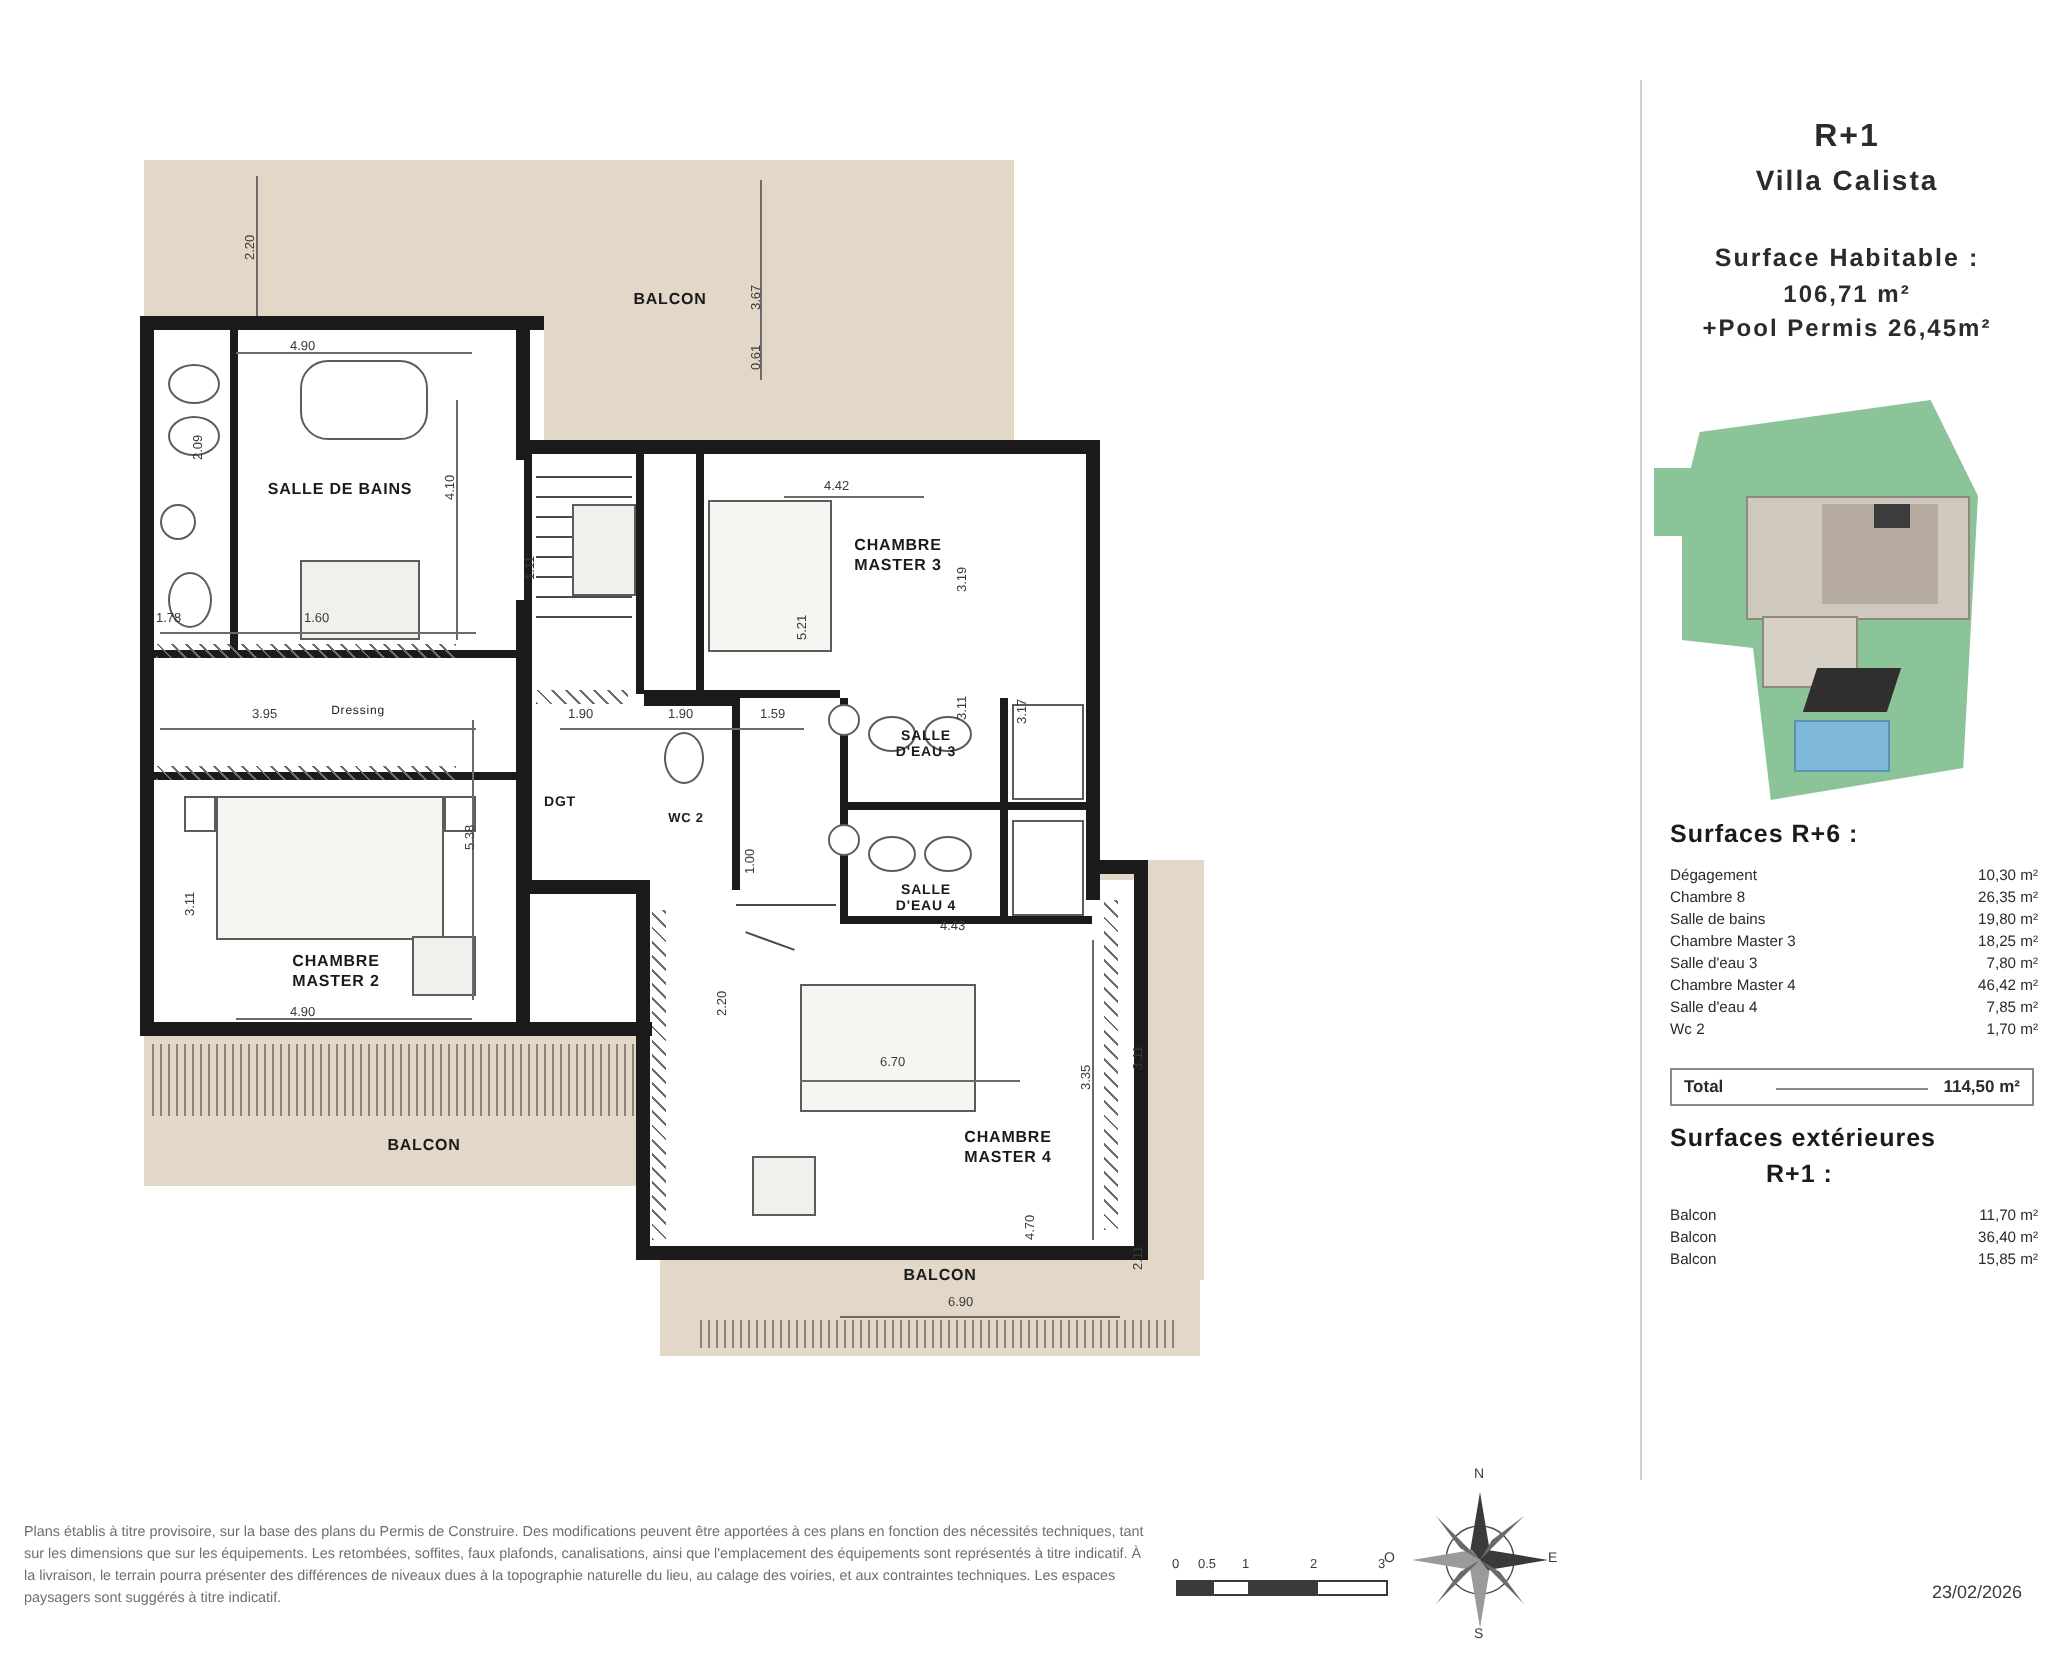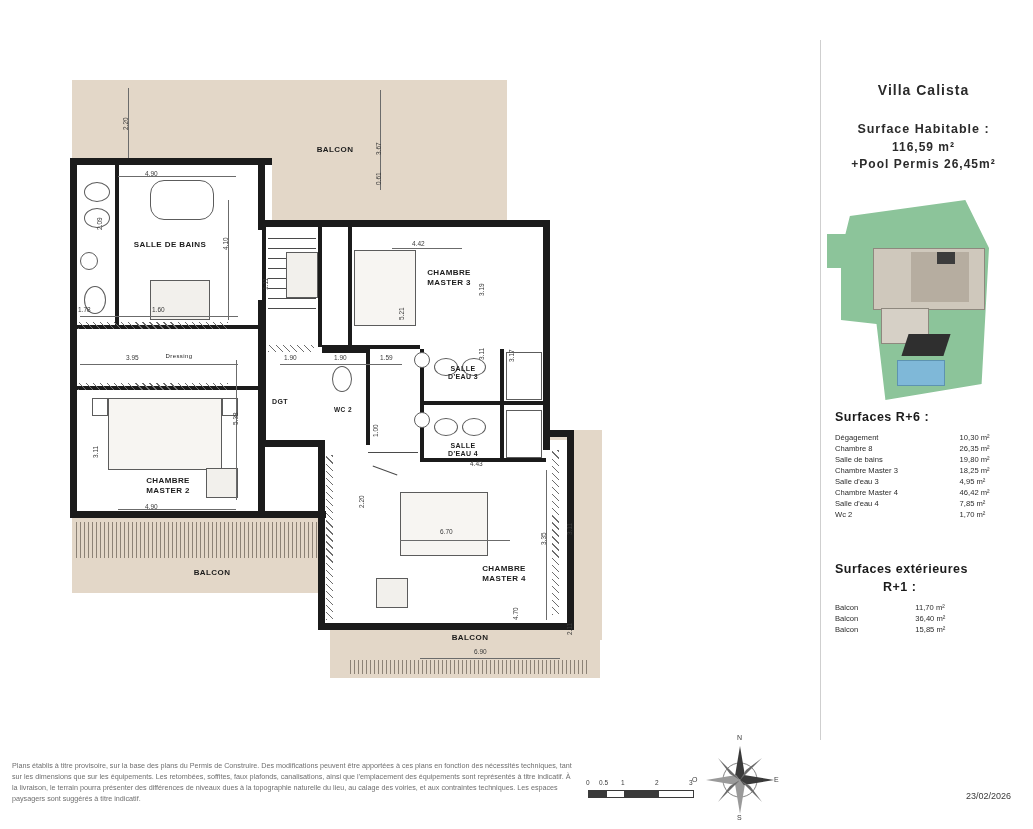--- a/index.html
+++ b/index.html
@@ -30,21 +30,21 @@
   .furn.r{border-radius:50%;}
   .furn.soft{border-radius:3px;}
 
   
   .lg-title{position:absolute;left:0;width:205px;text-align:center;font-weight:bold;letter-spacing:1px;}
   .site{position:absolute;left:20px;top:152px;width:160px;height:215px;}
   .sitegreen{position:absolute;background:#8cc49a;}
   .sect{position:absolute;font-weight:bold;font-size:12.5px;letter-spacing:.5px;color:#1b1b1b;}
   table.surf{position:absolute;border-collapse:collapse;font-size:7.6px;color:#2b2b2b;width:184px;}
   table.surf td{padding:1px 0;}
-  table.surf td.v{}
+  table.surf td.v{text-align:right;}
   .totalbox{position:absolute;border:1px solid #8a8a8a;width:180px;height:17px;}
   .totalbox .t{position:absolute;left:6px;top:3px;font-size:8.5px;font-weight:bold;}
   .totalbox .v{position:absolute;right:6px;top:3px;font-size:8.5px;font-weight:bold;}
   .totalbox .ln{position:absolute;left:52px;right:52px;top:9px;height:1px;background:#8a8a8a;}
 
   .foot{position:absolute;left:12px;top:760px;width:560px;font-size:7.2px;line-height:1.55;color:#6f6f6f;}
   .date{position:absolute;right:22px;top:791px;font-size:9px;color:#3a3a3a;}
 
   
   .scale{position:absolute;left:588px;top:786px;}
@@ -197,24 +197,25 @@
   <div class="dimv" style="left:358px;top:508px;">2.20</div>
   <div class="dim" style="left:440px;top:528px;">6.70</div>
   <div class="dimv" style="left:540px;top:545px;">3.35</div>
   <div class="dimv" style="left:512px;top:620px;">4.70</div>
   <div class="dim" style="left:474px;top:648px;">6.90</div>
   <div class="dimv" style="left:566px;top:635px;">2.11</div>
   <div class="dimv" style="left:566px;top:535px;">3.11</div>
 </div>
 
 <div class="legend">
+  <div class="lg-title" style="top:20px;font-size:16px;">R+1</div>
   <div class="lg-title" style="top:42px;font-size:14px;">Villa Calista</div>
 
   <div class="lg-title" style="top:82px;font-size:12.5px;">Surface Habitable :</div>
-  <div class="lg-title" style="top:100px;font-size:12px;">116,59 m²</div>
+  <div class="lg-title" style="top:100px;font-size:12px;">106,71 m²</div>
   <div class="lg-title" style="top:117px;font-size:12px;">+Pool Permis 26,45m²</div>
 
   <div class="site">
     <div class="sitegreen" style="left:0;top:8px;width:148px;height:200px;clip-path:polygon(6% 8%,84% 0%,100% 24%,95% 92%,30% 100%,24% 62%,0% 60%,0% 26%);"></div>
     <div class="sitegreen" style="left:-14px;top:42px;width:30px;height:34px;"></div>
     <div style="position:absolute;left:32px;top:56px;width:110px;height:60px;background:#cfc8bc;border:1px solid #8e887e;"></div>
     <div style="position:absolute;left:70px;top:60px;width:58px;height:50px;background:#b6ada0;"></div>
     <div style="position:absolute;left:40px;top:116px;width:46px;height:34px;background:#d6d0c6;border:1px solid #8e887e;"></div>
     <div style="position:absolute;left:64px;top:142px;width:42px;height:22px;background:#2f2f2f;transform:skewX(-18deg);"></div>
     <div style="position:absolute;left:56px;top:168px;width:46px;height:24px;background:#7fb8d8;border:1px solid #5d93b0;"></div>
@@ -236,37 +237,42 @@
     <tr>
           <td>Salle de bains</td>
           <td class="v">19,80 m²</td>
         </tr>
     <tr>
           <td>Chambre Master 3</td>
           <td class="v">18,25 m²</td>
         </tr>
     <tr>
           <td>Salle d'eau 3</td>
-          <td class="v">4,95 m²</td>
+          <td class="v">7,80 m²</td>
         </tr>
     <tr>
           <td>Chambre Master 4</td>
           <td class="v">46,42 m²</td>
         </tr>
     <tr>
           <td>Salle d'eau 4</td>
           <td class="v">7,85 m²</td>
         </tr>
     <tr>
           <td>Wc 2</td>
           <td class="v">1,70 m²</td>
         </tr>
   </tbody>
     </table>
 
+  <div class="totalbox" style="left:14px;top:494px;">
+    <div class="t">Total</div>
+    <div class="ln"></div>
+    <div class="v">114,50 m²</div>
+  </div>
 
   <div class="sect" style="left:14px;top:522px;">Surfaces extérieures</div>
   <div class="sect" style="left:62px;top:540px;">R+1 :</div>
 
   <table class="surf" style="left:14px;top:562px;">
     <tbody>
         <tr>
           <td>Balcon</td>
           <td class="v">11,70 m²</td>
         </tr>

